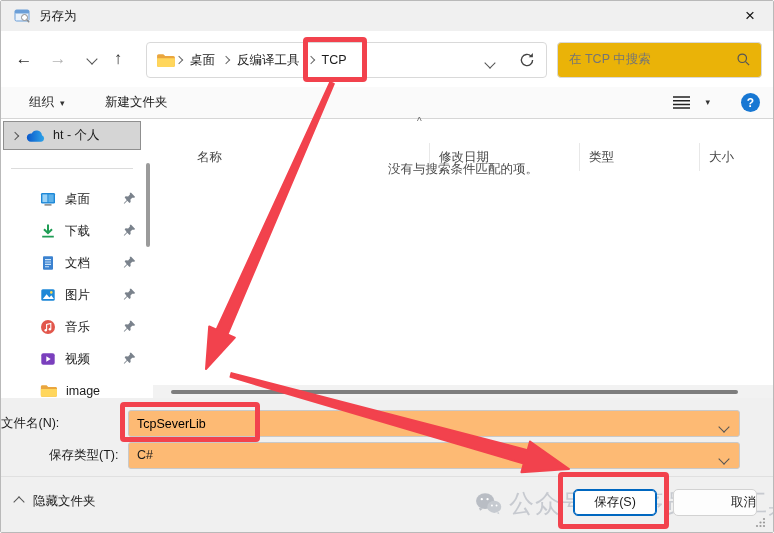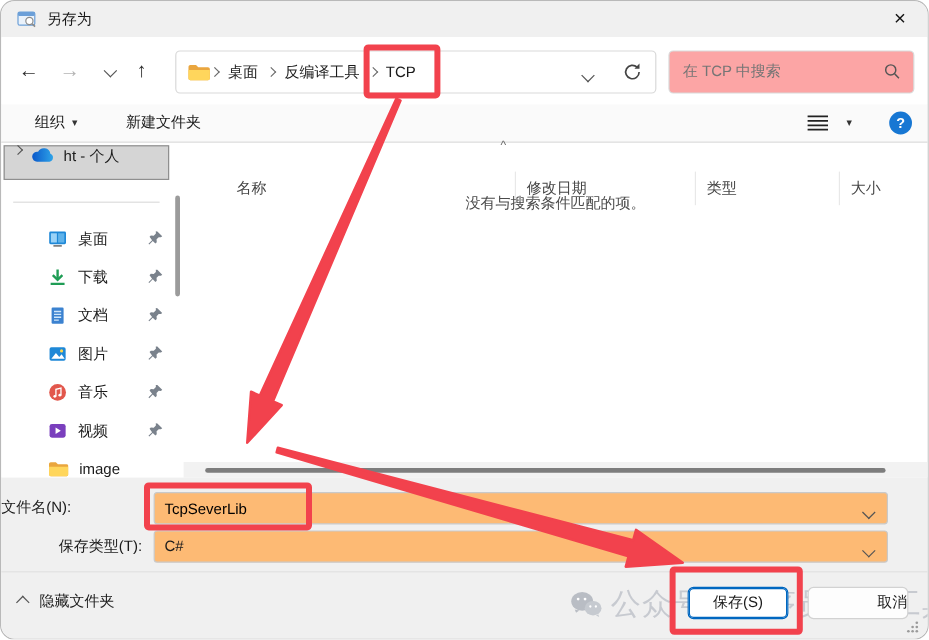--- a/index.html
+++ b/index.html
@@ -1,19 +1,19 @@
 <!DOCTYPE html>
 <html><head>
 <meta charset="utf-8">
 <style>
   html,body{margin:0;padding:0;background:#fff;}
   body{font-family:"Liberation Sans","DejaVu Sans",sans-serif;font-size:12.5px;color:#1b1b1b;
        -webkit-font-smoothing:antialiased;}
   .dialog{position:relative;width:772px;height:531px;margin:0;background:#fff;
-          border:1px solid #b9b9b9;border-radius:12px;overflow:hidden;}
+          border:1px solid #b9b9b9;border-radius:2px;overflow:hidden;}
 
   
   .titlebar{position:absolute;left:0;top:0;width:100%;height:30px;background:#f0f0f0;}
   .titlebar .appicon{position:absolute;left:13px;top:7px;width:17px;height:16px;}
   .titlebar .title{position:absolute;left:38px;top:0;line-height:30px;color:#191919;}
   .close-btn{position:absolute;right:0;top:0;width:46px;height:30px;display:flex;
              align-items:center;justify-content:center;font-size:17px;color:#111;cursor:pointer;}
 
   
   .navbar{position:absolute;left:0;top:30px;width:100%;height:56px;background:#fff;}
@@ -23,39 +23,39 @@
         border-bottom:1.5px solid #555;transform:rotate(45deg);}
   .chev.r{width:5px;height:5px;transform:rotate(-45deg);border-color:#6a6a6a;}
   .chev.up{transform:rotate(-135deg);}
   .addressbar{position:absolute;left:145px;top:11px;width:399px;height:34px;border:1px solid #d9d9d9;
               border-radius:4px;display:flex;align-items:center;background:#fff;}
   .crumb{padding:0 7px;line-height:32px;cursor:pointer;color:#1b1b1b;}
   .crumb-sep{margin:0 1px;display:flex;align-items:center;}
   .addr-chev{position:absolute;right:52px;top:13px;cursor:pointer;}
   .refresh{position:absolute;right:11px;top:9px;cursor:pointer;}
   .searchbox{position:absolute;left:556px;top:11px;width:203px;height:34px;border:1px solid #d9d9d9;
-             border-radius:4px;background:#fca5a5;}
+             border-radius:4px;background:#eab308;}
   .searchbox input{position:absolute;left:0;top:0;width:160px;height:32px;border:0;outline:0;
                    padding:0 0 0 11px;font:inherit;color:#555;background:transparent;}
   .searchbox .sicon{position:absolute;right:10px;top:9px;}
 
   
   .toolbar{position:absolute;left:0;top:86px;width:100%;height:31px;background:#fafafa;
            border-bottom:1px solid #d6d6d6;}
   .tbtn{position:absolute;top:0;height:31px;display:flex;align-items:center;gap:6px;cursor:pointer;color:#1a1a1a;}
   .caret{font-size:9px;color:#333;}
   .viewico{position:absolute;top:8px;cursor:pointer;}
   .help{position:absolute;right:13px;top:6px;width:19px;height:19px;border-radius:50%;background:#1777d3;
         color:#fff;font-size:12px;font-weight:bold;display:flex;align-items:center;justify-content:center;cursor:pointer;}
 
   
   .content{position:absolute;left:0;top:118px;width:100%;height:279px;background:#fff;}
   .sidebar{position:absolute;left:0;top:0;width:143px;height:100%;overflow:hidden;}
   .sb-onedrive{position:absolute;left:2px;top:2px;width:138px;height:29px;background:#d5d5d5;
-               border:1px solid #8f8f8f;display:flex;align-items:flex-start;gap:7px;padding-left:8px;
+               border:1px solid #8f8f8f;display:flex;align-items:center;gap:7px;padding-left:8px;
                box-sizing:border-box;cursor:pointer;}
   .sb-divider{position:absolute;left:10px;top:49px;width:122px;height:1px;background:#dcdcdc;}
   .sb-items{position:absolute;left:0;top:64px;width:143px;}
   .sb-item{position:relative;height:32px;display:flex;align-items:center;gap:9px;padding-left:39px;cursor:pointer;}
   .sb-item .pin{position:absolute;right:8px;top:9px;}
   .vscroll{position:absolute;left:143px;top:0;width:9px;height:100%;}
   .vthumb{position:absolute;left:2px;top:44px;width:4px;height:84px;background:#9b9b9b;border-radius:2px;cursor:pointer;}
   .main{position:absolute;left:152px;top:0;right:0;height:100%;}
   .cols{position:absolute;left:0;top:0;right:0;height:28px;display:flex;color:#454545;margin-top:24px;}
   .col{line-height:28px;cursor:pointer;box-sizing:border-box;}

